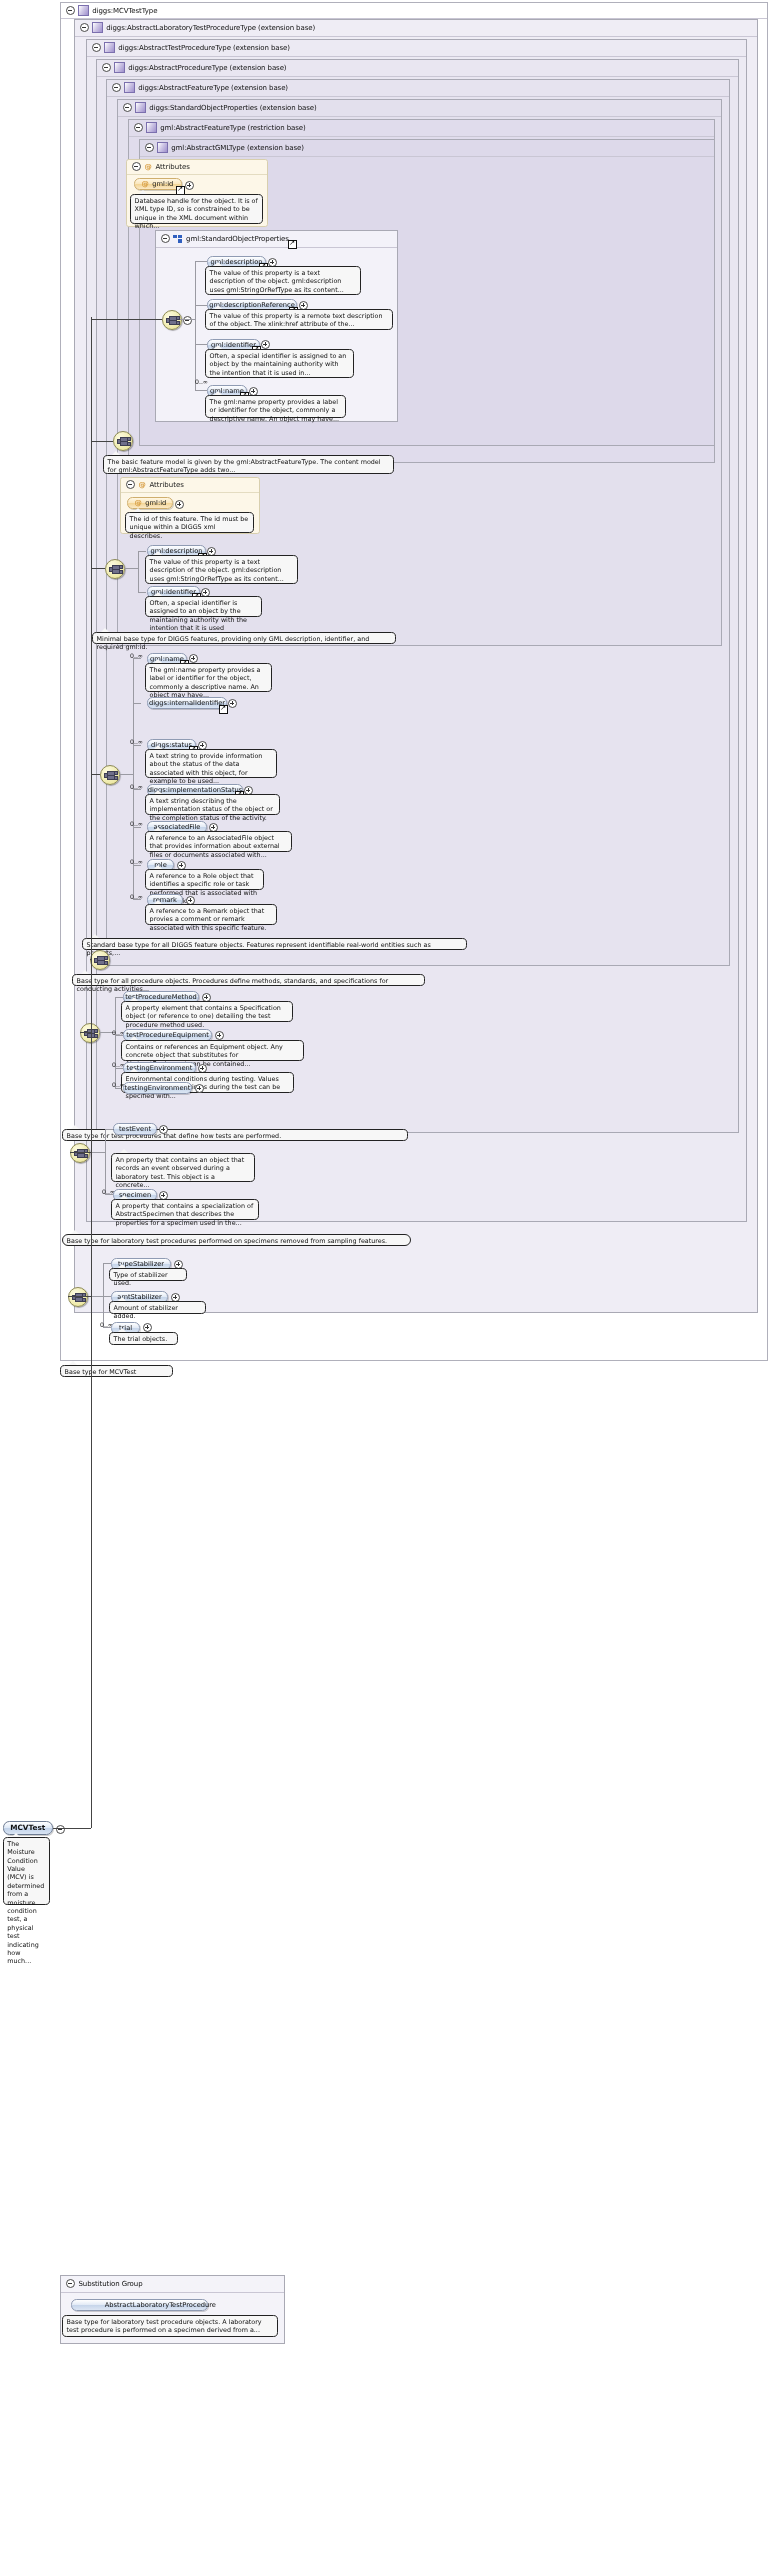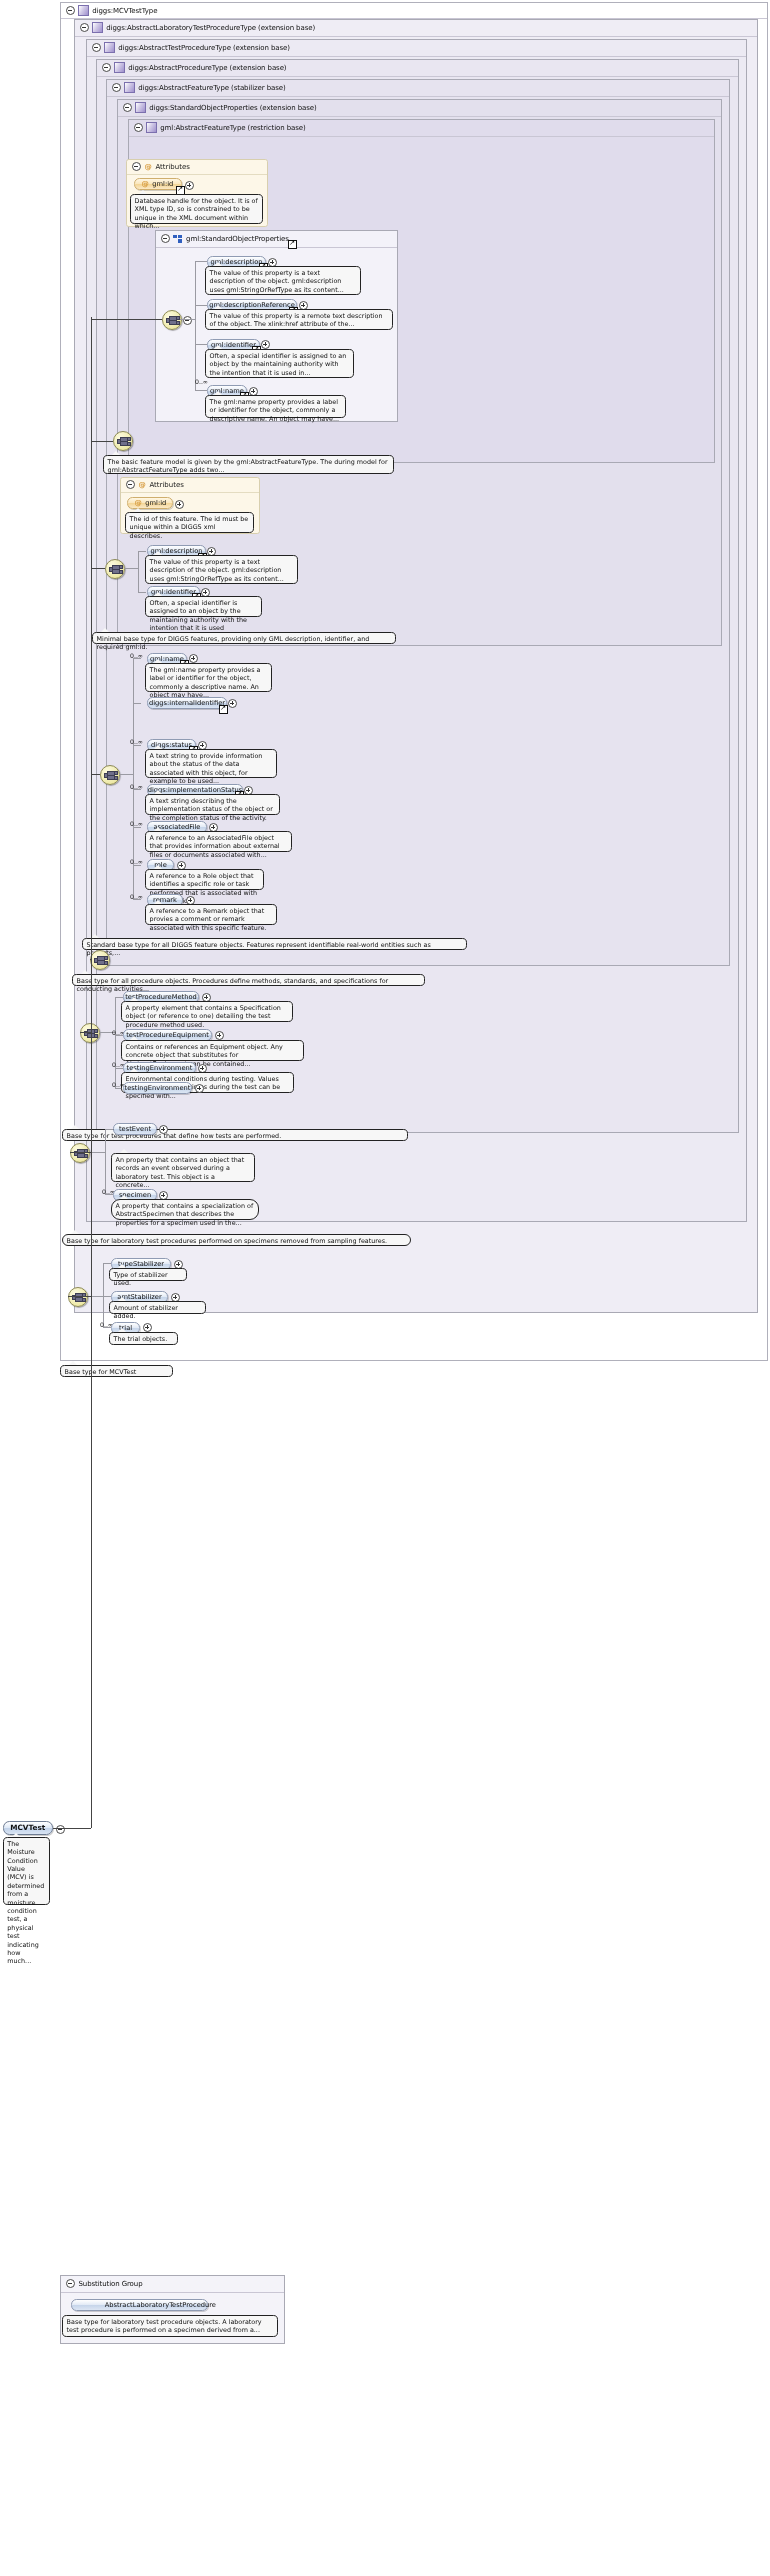--- a/index.html
+++ b/index.html
@@ -218,40 +218,47 @@
       <span class="tog"></span>
       <span class="tsq"></span>
       <span class="lbl">diggs:AbstractProcedureType (extension base)</span>
     </div>
   </div>
 
   <div class="frame lvl4" style="left:106px;top:79px;width:624px;height:887px;">
     <div class="frame-hdr">
       <span class="tog"></span>
       <span class="tsq"></span>
-      <span class="lbl">diggs:AbstractFeatureType (stabilizer base)</span>
+      <span class="lbl">diggs:AbstractFeatureType (extension base)</span>
     </div>
   </div>
 
   <div class="frame lvl5" style="left:117px;top:99px;width:605px;height:547px;">
     <div class="frame-hdr">
       <span class="tog"></span>
       <span class="tsq"></span>
       <span class="lbl">diggs:StandardObjectProperties (extension base)</span>
     </div>
   </div>
 
   <div class="frame lvl6" style="left:128px;top:119px;width:587px;height:344px;">
     <div class="frame-hdr">
       <span class="tog"></span>
       <span class="tsq"></span>
       <span class="lbl">gml:AbstractFeatureType (restriction base)</span>
     </div>
   </div>
 
+  <div class="frame lvl7" style="left:139px;top:139px;width:576px;height:307px;">
+    <div class="frame-hdr">
+      <span class="tog"></span>
+      <span class="tsq"></span>
+      <span class="lbl">gml:AbstractGMLType (extension base)</span>
+    </div>
+  </div>
 
   <div class="attrs" style="left:126px;top:159px;width:142px;height:68px;">
     <div class="attrs-hdr">
       <span class="tog"></span>
       <span class="at">@</span>
       <span>Attributes</span>
     </div>
   </div>
   <div class="pill attr" style="left:134px;top:178px;width:48px;">
     <span class="at">@</span>
@@ -316,21 +323,21 @@
   <div class="seq" style="left:113px;top:431px;">
     <span class="g">
         <b class="r1"></b>
         <b class="r2"></b>
         <b class="dot1"></b>
         <b class="dot2"></b>
         <b class="dot3"></b>
       </span>
   </div>
 
-  <div class="doc" style="left:103px;top:455px;width:291px;height:19px;">The basic feature model is given by the gml:AbstractFeatureType. The during model for gml:AbstractFeatureType adds two...</div>
+  <div class="doc" style="left:103px;top:455px;width:291px;height:19px;">The basic feature model is given by the gml:AbstractFeatureType. The content model for gml:AbstractFeatureType adds two...</div>
 
   <div class="attrs" style="left:120px;top:477px;width:140px;height:57px;">
     <div class="attrs-hdr">
       <span class="tog"></span>
       <span class="at">@</span>
       <span>Attributes</span>
     </div>
   </div>
   <div class="pill attr" style="left:127px;top:497px;width:46px;">
     <span class="at">@</span>
@@ -485,21 +492,21 @@
   <div class="ln h thin" style="left:105px;top:1129px;width:8.2px;"></div>
   <div class="ln h thin" style="left:105px;top:1194px;width:8.2px;"></div>
 
   <div class="pill" style="left:113px;top:1123px;width:44px;">testEvent</div>
   <div class="plusc" style="left:159px;top:1125px;"></div>
   <div class="doc" style="left:111px;top:1133px;width:144px;height:29px;margin-top:20px;">An property that contains an object that records an event observed during a laboratory test. This object is a concrete...</div>
 
   <div class="card" style="left:102px;top:1188px;">0..∞</div>
   <div class="pill" style="left:113px;top:1189px;width:44px;">specimen</div>
   <div class="plusc" style="left:159px;top:1191px;"></div>
-  <div class="doc" style="left:111px;top:1199px;width:148px;height:21px;border-radius:9px;">A property that contains a specialization of AbstractSpecimen that describes the properties for a specimen used in the...</div>
+  <div class="doc" style="left:111px;top:1199px;width:148px;height:21px;">A property that contains a specialization of AbstractSpecimen that describes the properties for a specimen used in the...</div>
 
   <div class="doc" style="left:62px;top:1234px;width:349px;height:12px;border-radius:6px;">Base type for laboratory test procedures performed on specimens removed from sampling features.</div>
 
   <div class="seq" style="left:68px;top:1287px;">
     <span class="g">
         <b class="r1"></b>
         <b class="r2"></b>
         <b class="dot1"></b>
         <b class="dot2"></b>
         <b class="dot3"></b>

